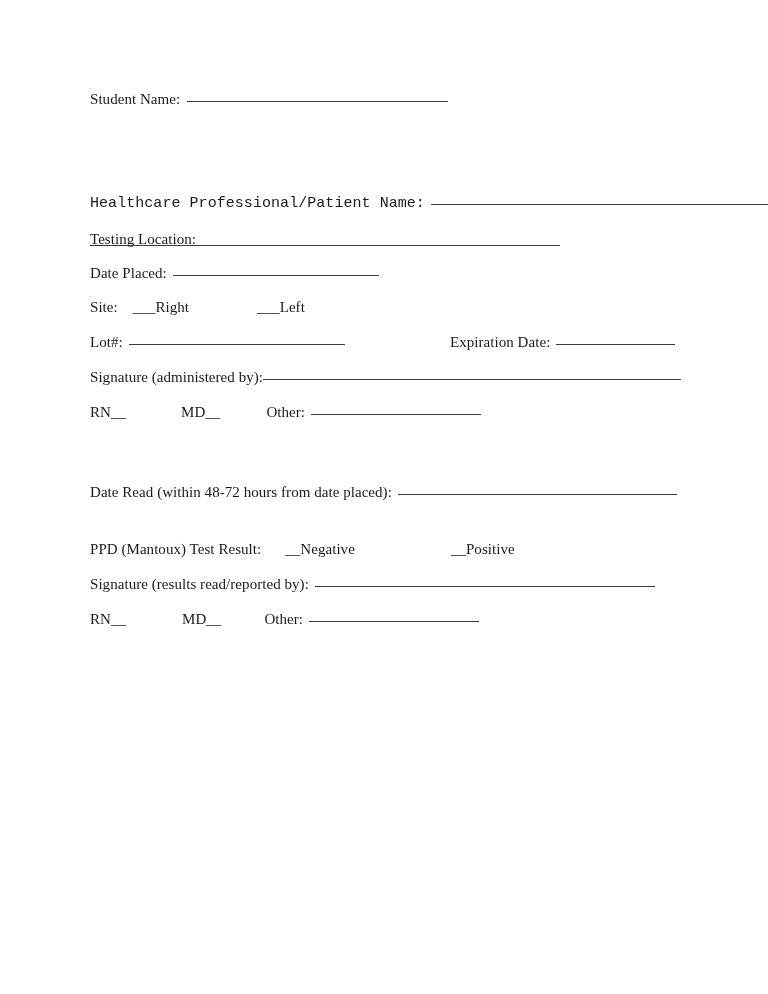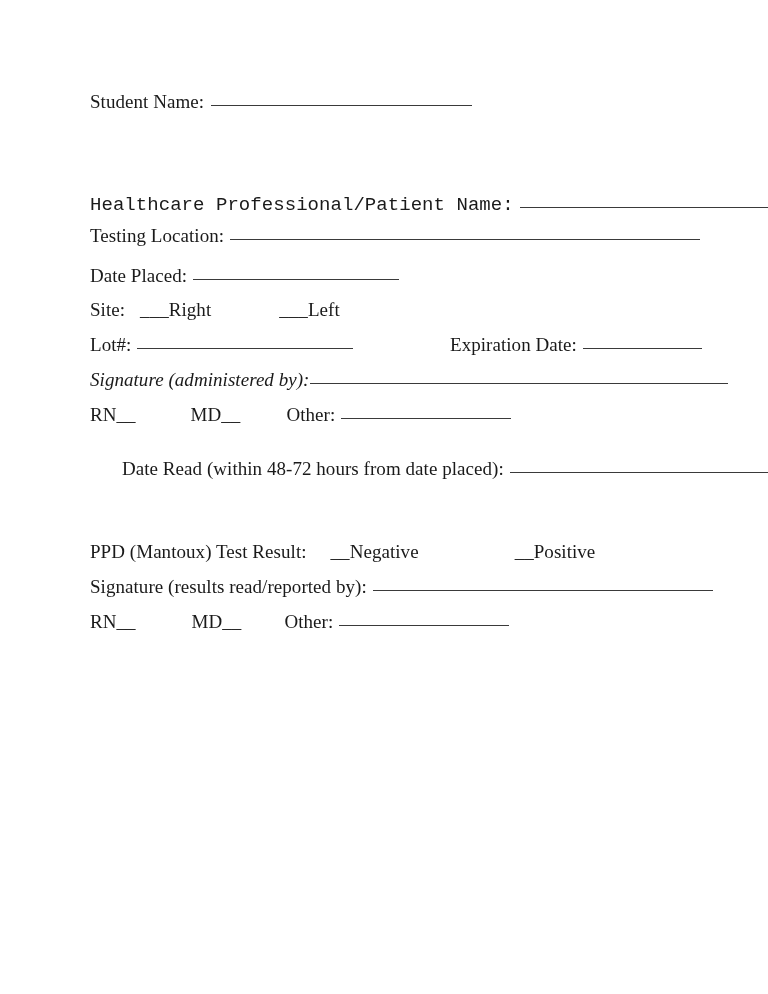--- a/index.html
+++ b/index.html
@@ -21,21 +21,21 @@
     background: #ffffff;
     overflow: hidden;
   }
 
   
   .row {
     position: absolute;
     display: flex;
     align-items: baseline;
     white-space: pre;
-    font-size: 19px;
+    font-size: 15px;
     line-height: 1;
     letter-spacing: 0.05px;
     text-align: right;
   }
   .label { white-space: pre; }
 
   
   .rule {
     display: inline-block;
     border-bottom: 1.1px solid #3a3a3a;
@@ -65,21 +65,21 @@
     <span class="rule" style="width:261px;"></span>
   </div>
 
 
   <div class="row" style="left:90px; top:196px;font-family:Liberation Mono, monospace;">
     <span class="label">Healthcare Professional/Patient Name:</span>
     <span class="gap-sm" style="width:6px;"></span>
     <span class="rule" style="width:344px;"></span>
   </div>
 
-  <div class="row" style="left:90px; top:226px;">
+  <div class="row" style="left:90px; top:232px;flex-direction:column;">
     <span class="label">Testing Location:</span>
     <span class="gap-sm" style="width:6px;"></span>
     <span class="rule" style="width:470px;"></span>
   </div>
 
   <div class="row" style="left:90px; top:266px;">
     <span class="label">Date Placed:</span>
     <span class="gap-sm" style="width:6px;"></span>
     <span class="rule" style="width:206px;"></span>
   </div>
@@ -97,36 +97,36 @@
     <span class="gap-sm" style="width:6px;"></span>
     <span class="rule" style="width:216px;"></span>
   </div>
 
   <div class="row" style="left:450px; top:335px;">
     <span class="label">Expiration Date:</span>
     <span class="gap-sm" style="width:6px;"></span>
     <span class="rule" style="width:119px;"></span>
   </div>
 
-  <div class="row" style="left:90px; top:370px;font-style:italic;">
+  <div class="row" style="left:90px; top:370px;">
     <span class="label">Signature (administered by):</span>
     <span class="rule" style="width:418px;"></span>
   </div>
 
   <div class="row" style="left:90px; top:405px;">
     <span class="label">RN__</span>
     <span class="gap-sm" style="width:55px;"></span>
     <span class="label">MD__</span>
     <span class="gap-sm" style="width:46px;"></span>
     <span class="label">Other:</span>
     <span class="gap-sm" style="width:6px;"></span>
     <span class="rule" style="width:170px;"></span>
   </div>
 
-  <div class="row" style="left:90px; top:459px;margin-left:32px;">
+  <div class="row" style="left:90px; top:485px;">
     <span class="label">Date Read (within 48-72 hours from date placed):</span>
     <span class="gap-sm" style="width:6px;"></span>
     <span class="rule" style="width:279px;"></span>
   </div>
 
 
   <div class="row" style="left:90px; top:542px;">
     <span class="label">PPD (Mantoux) Test Result:</span>
     <span class="gap-sm" style="width:24px;"></span>
     <span class="label">__Negative</span>

